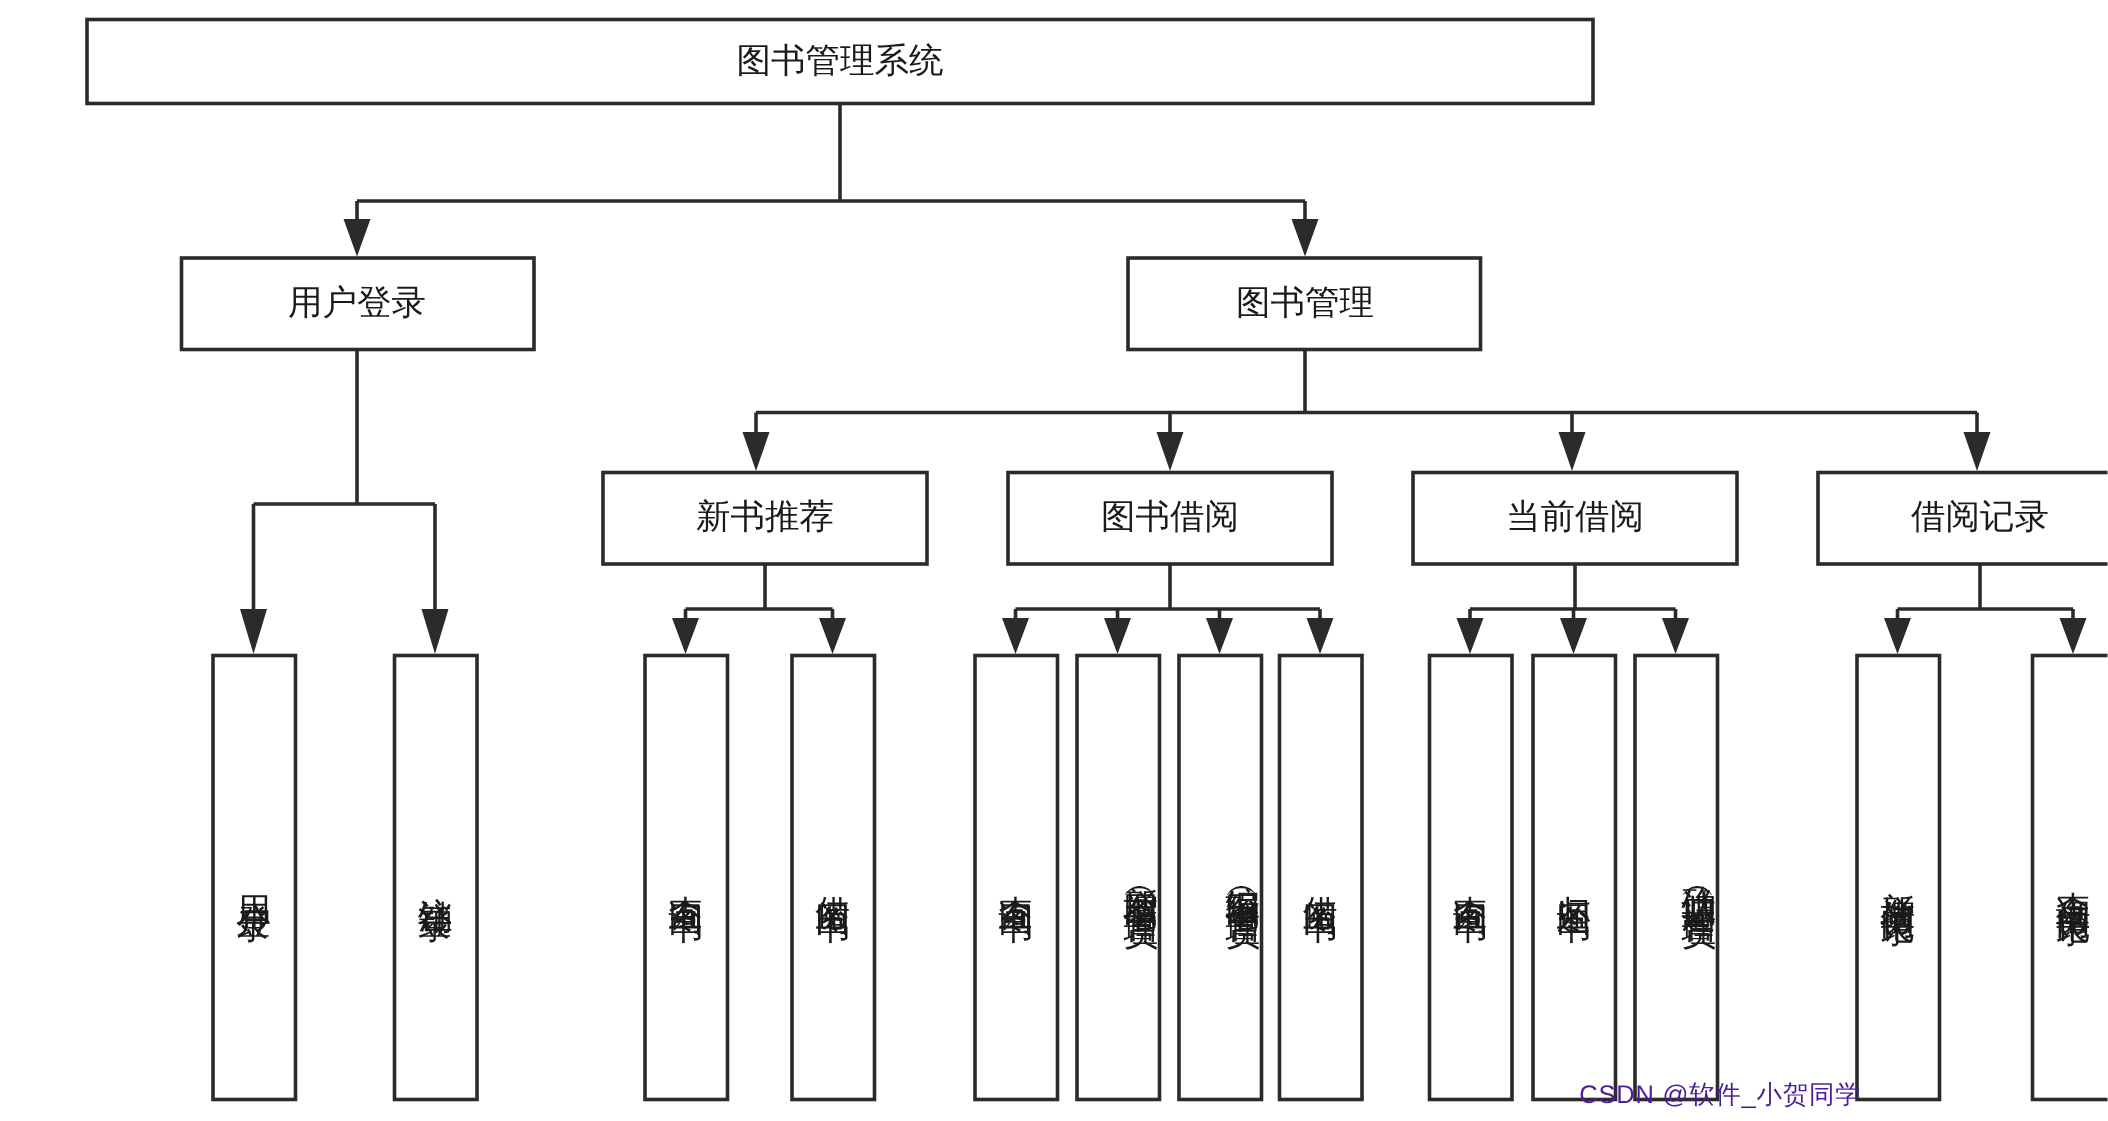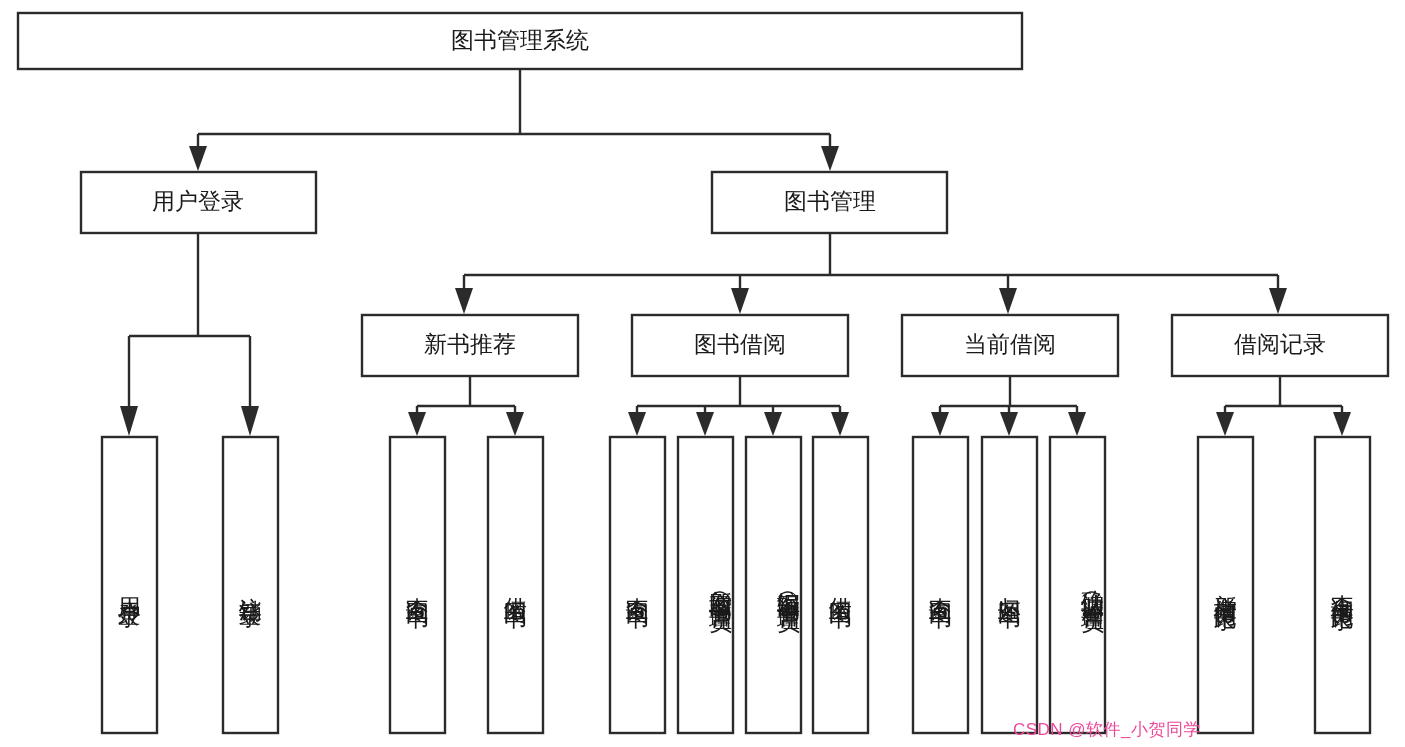--- a/index.html
+++ b/index.html
@@ -12,20 +12,21 @@
     width: 1405px;
     height: 747px;
     font-family: "Liberation Sans", "DejaVu Sans", sans-serif;
     overflow: hidden;
     position: relative;
   }
   #diagram-root {
     position: relative;
     width: 1209px;
     height: 747px;
+    margin-left: 40px;
   }
   svg.tree-canvas {
     position: absolute;
     left: 0;
     top: 0;
     width: 1405px;
     height: 747px;
     display: block;
   }
   .node-box {
@@ -66,21 +67,21 @@
     text-align: center;
     pointer-events: none;
     user-select: none;
   }
   .watermark {
     position: absolute;
     right: 8px;
     bottom: 6px;
     font-family: "Liberation Sans", "DejaVu Sans", sans-serif;
     font-size: 17px;
-    color: #ec4899;
+    color: #4c1d95;
     letter-spacing: 0.5px;
     white-space: nowrap;
   }
 </style>
 </head>
 <body>
 
 <div id="diagram-root">
 
   <svg class="tree-canvas" viewBox="0 0 1405 747" xmlns="http://www.w3.org/2000/svg">

